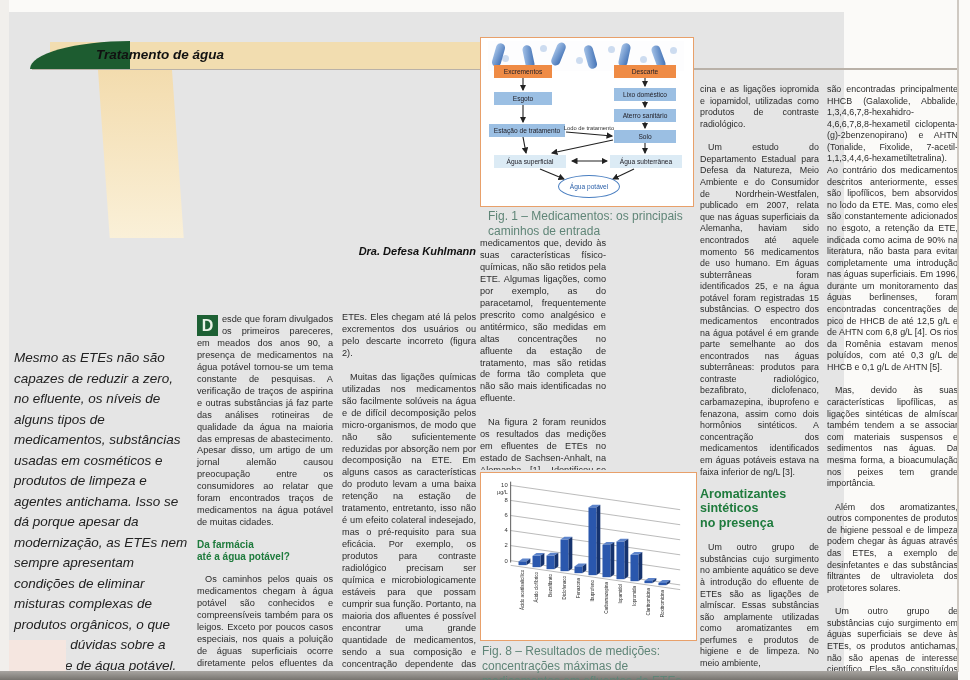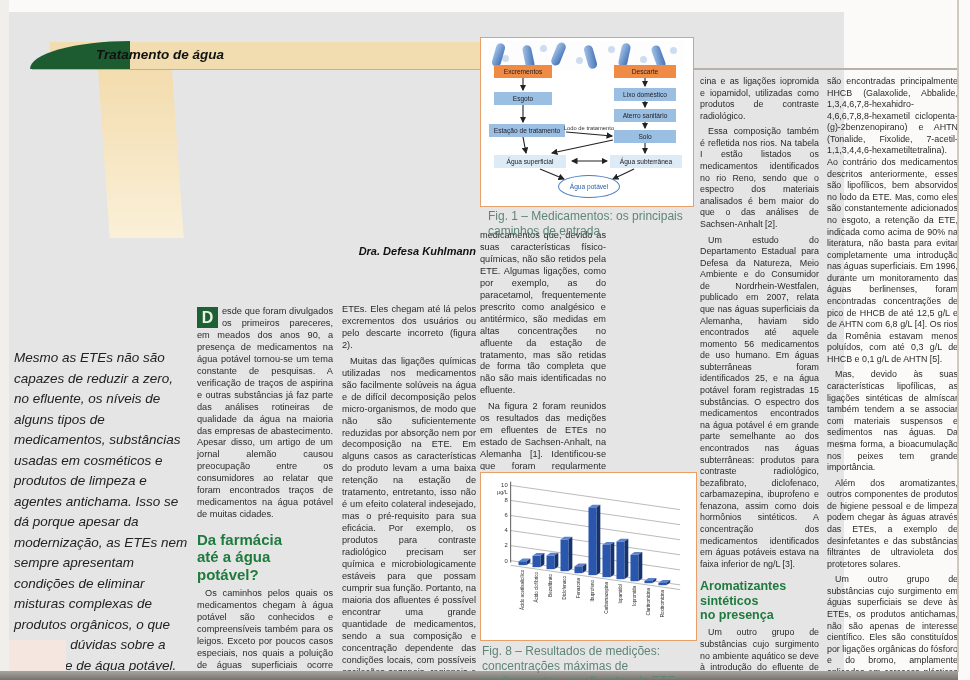--- a/index.html
+++ b/index.html
@@ -14,28 +14,28 @@
   .banner{position:absolute;left:50px;top:30px;width:462px;height:27px;background:#f2ddb0;z-index:1;}
   .leaf{position:absolute;left:30px;top:29px;width:100px;height:28px;background:#1d5c30;border-top-left-radius:100% 100%;z-index:2;}
   .rule{position:absolute;left:32px;top:56px;width:925px;height:2px;background:#b9b1a8;z-index:0;}
   .section-label{position:absolute;left:96px;top:35px;font-size:13.5px;font-weight:bold;font-style:italic;color:#111;z-index:3;}
   .swoosh{position:absolute;left:98px;top:58px;width:74px;height:168px;background:linear-gradient(#f3dcae,#faf0d8);transform:skewX(4deg);transform-origin:top left;z-index:0;}
   .title{position:absolute;left:55px;top:86px;width:420px;font-size:33px;font-weight:bold;color:#0d0d0f;line-height:1.12;letter-spacing:-0.5px;white-space:pre-line;z-index:2;}
   .author{position:absolute;left:340px;top:233px;width:136px;text-align:right;font-size:11px;font-weight:bold;font-style:italic;color:#111;}
   
   .quote{position:absolute;left:14px;top:336px;width:174px;font-size:13.5px;font-style:italic;line-height:1.52;color:#222;}
   .col{position:absolute;font-size:9.2px;line-height:1.3;color:#2b2b2b;text-align:justify;}
-  .col p{margin:4px 0 2px 0;}
+  .col p{margin:12px 0 2px 0;}
   .col p.ind{text-indent:8px;}
   .col1{left:197px;top:290px;width:136px;}
   .col2{left:342px;top:288px;width:134px;}
   .col3{left:480px;top:214px;width:126px;height:244px;overflow:hidden;}
   .col4{left:700px;top:60px;width:119px;height:606px;overflow:hidden;font-size:8.9px;}
   .col5{left:827px;top:60px;width:131px;height:600px;overflow:hidden;font-size:8.9px;}
-  .green-head{font-size:15px;font-weight:bold;color:#1f7b3d;line-height:1.15;white-space:pre-line;margin:9px 0 5px 0;text-align:left;}
+  .green-head{font-size:10px;font-weight:bold;color:#1f7b3d;line-height:1.15;white-space:pre-line;margin:9px 0 5px 0;text-align:left;}
   .green-head.sm{font-size:12.5px;}
   .dropcap{float:left;width:21px;height:21px;background:#1d6034;color:#e9f2e6;font-size:16px;font-weight:bold;text-align:center;line-height:21px;margin:1px 4px 0 0;}
   
   .figbox{position:absolute;background:#fff;border:1px solid #e8a06a;z-index:3;}
   .fig1{left:480px;top:25px;width:212px;height:168px;}
   .fig2{left:480px;top:460px;width:215px;height:167px;}
   .figcap{position:absolute;font-size:12px;line-height:1.25;color:#5f8577;z-index:3;}
   .cap1{left:488px;top:197px;width:202px;}
   .cap2{left:482px;top:632px;width:212px;}
   
@@ -202,21 +202,20 @@
           <polygon points="182,113.69999999999999 186,110.69999999999999 186,113.1 182,116.1" fill="#16336e"></polygon>
           <rect x="174" y="113.69999999999999" width="8" height="2.4000000000000057" fill="#2a57ad"></rect>
           <text x="180" y="121.1" text-anchor="end" font-size="4.8" fill="#222" transform="rotate(-90 180 121.1)">Roxitromicina</text>
         </svg>
     </div>
   </div>
   <div class="figcap cap2">Fig. 8 – Resultados de medições: concentrações máximas de medicamentos em efluentes de ETEs em Sachsen-Anhalt</div>
 
   <div class="col col4">
     <p>cina e as ligações iopromida e iopamidol, utilizadas como produtos de contraste radiológico.</p>
-    <p class="ind">Essa composição também é refletida nos rios. Na tabela I estão listados os medicamentos identificados no rio Reno, sendo que o espectro dos materiais analisados é bem maior do que o das análises de Sachsen-Anhalt [2].</p>
     <p class="ind">Um estudo do Departamento Estadual para Defesa da Natureza, Meio Ambiente e do Consumidor de Nordrhein-Westfalen, publicado em 2007, relata que nas águas superficiais da Alemanha, haviam sido encontrados até aquele momento 56 medicamentos de uso humano. Em águas subterrâneas foram identificados 25, e na água potável foram registradas 15 substâncias. O espectro dos medicamentos encontrados na água potável é em grande parte semelhante ao dos encontrados nas águas subterrâneas: produtos para contraste radiológico, bezafibrato, diclofenaco, carbamazepina, ibuprofeno e fenazona, assim como dois hormônios sintéticos. A concentração dos medicamentos identificados em águas potáveis estava na faixa inferior de ng/L [3].</p>
     <h2 class="green-head sm">Aromatizantes
 sintéticos
 no presença</h2>
     <p class="ind">Um outro grupo de substâncias cujo surgimento no ambiente aquático se deve à introdução do efluente de ETEs são as ligações de almíscar. Essas substâncias são amplamente utilizadas como aromatizantes em perfumes e produtos de higiene e de limpeza. No meio ambiente,</p>
   </div>
 
   <div class="col col5">
     <p>são encontradas principalmente HHCB (Galaxolide, Abbalide, 1,3,4,6,7,8-hexahidro-4,6,6,7,8,8-hexametil ciclopenta-(g)-2benzenopirano) e AHTN (Tonalide, Fixolide, 7-acetil-1,1,3,4,4,6-hexametiltetralina). Ao contrário dos medicamentos descritos anteriormente, esses são lipofílicos, bem absorvidos no lodo da ETE. Mas, como eles são constantemente adicionados no esgoto, a retenção da ETE, indicada como acima de 90% na literatura, não basta para evitar completamente uma introdução nas águas superficiais. Em 1996, durante um monitoramento das águas berlinenses, foram encontradas concentrações de pico de HHCB de até 12,5 g/L e de AHTN com 6,8 g/L [4]. Os rios da Romênia estavam menos poluídos, com até 0,3 g/L de HHCB e 0,1 g/L de AHTN [5].</p>
     <p class="ind">Mas, devido às suas características lipofílicas, as ligações sintéticas de almíscar também tendem a se associar com materiais suspensos e sedimentos nas águas. Da mesma forma, a bioacumulação nos peixes tem grande importância.</p>

